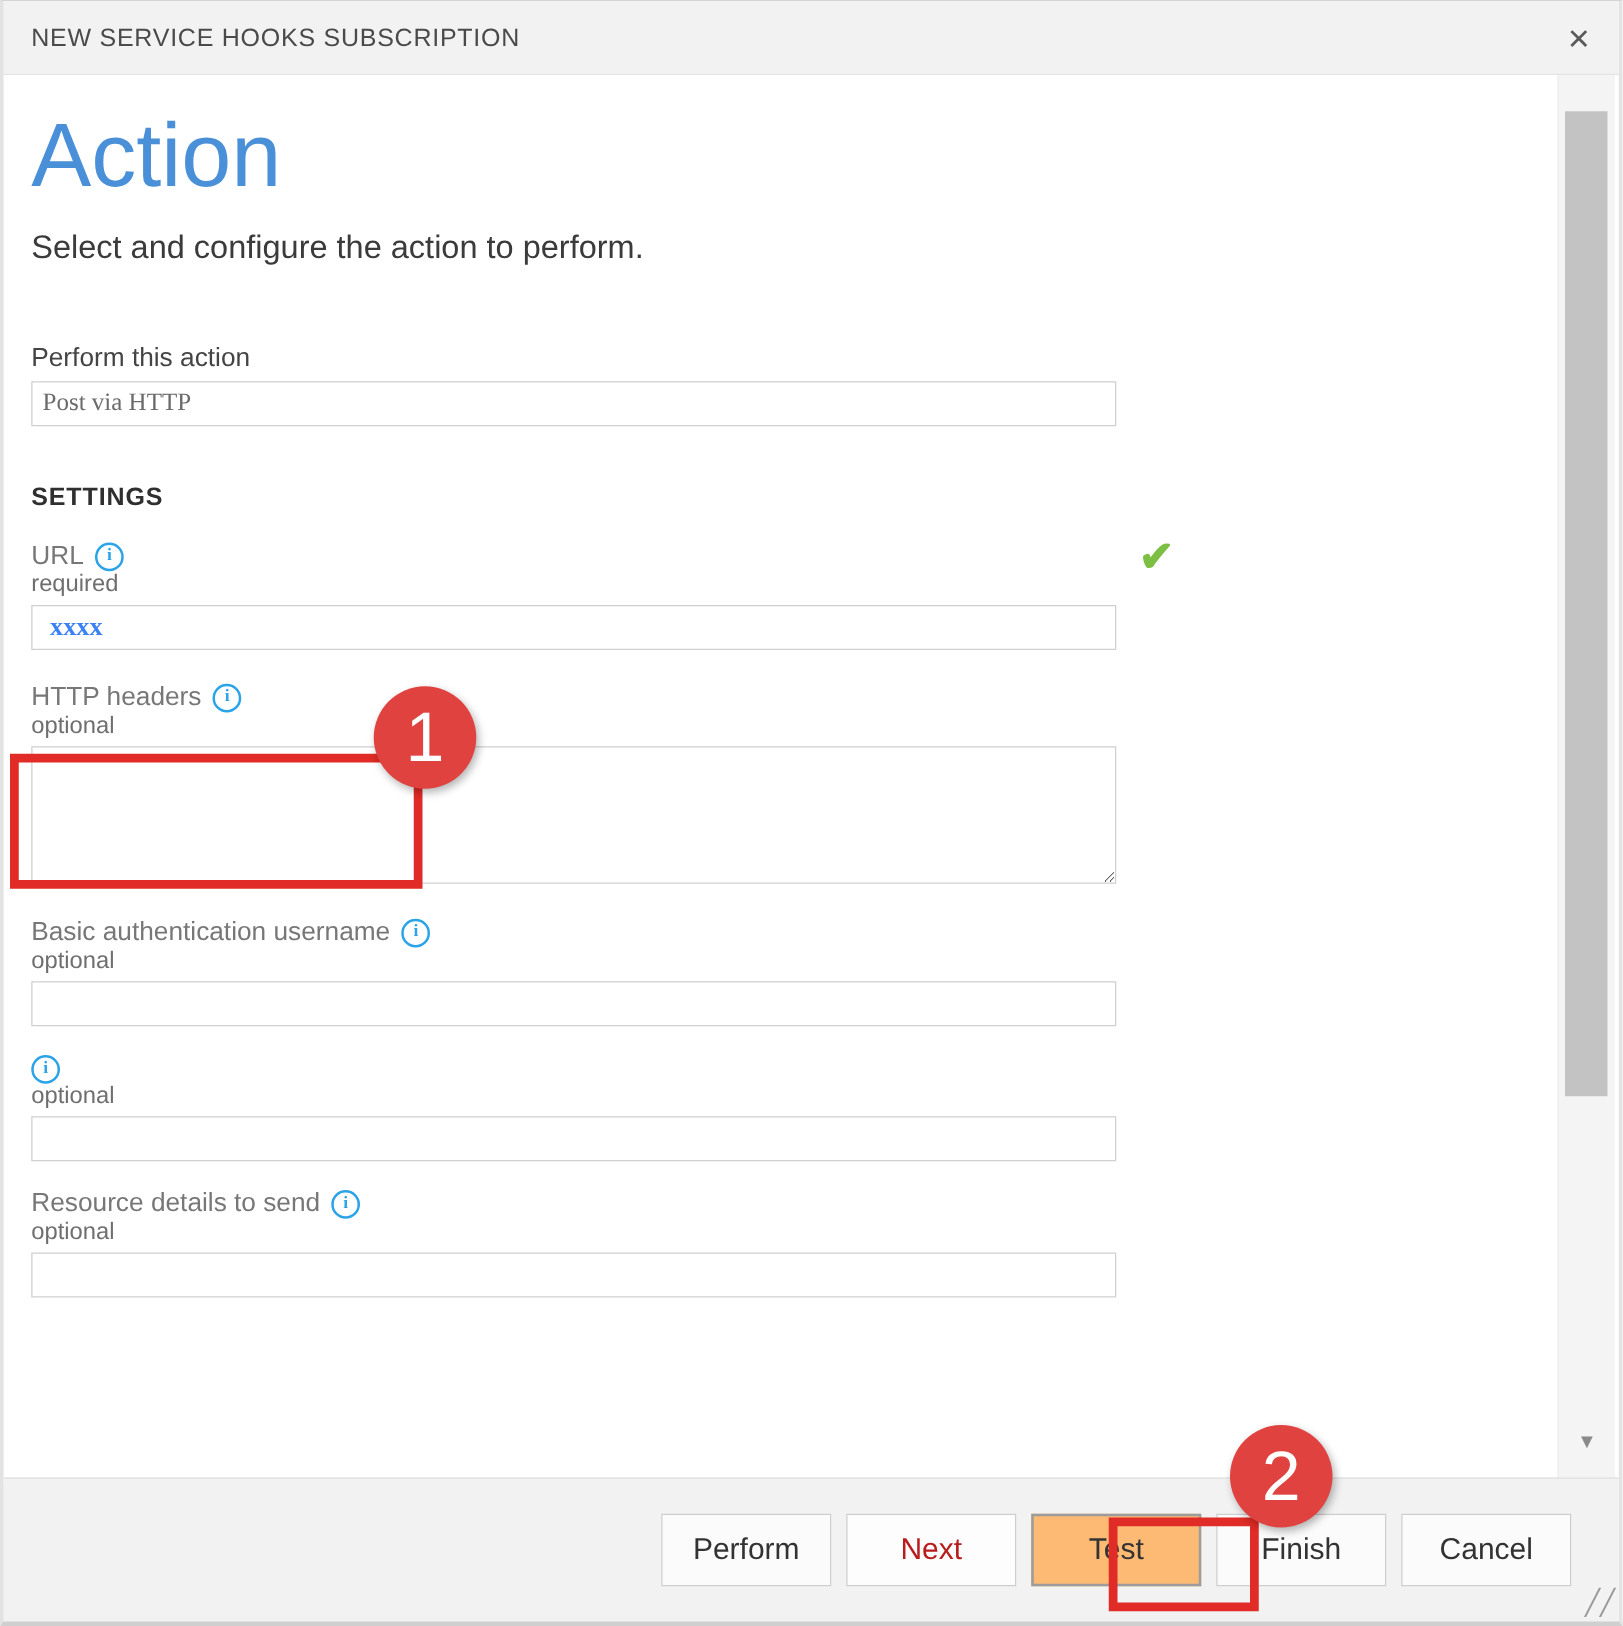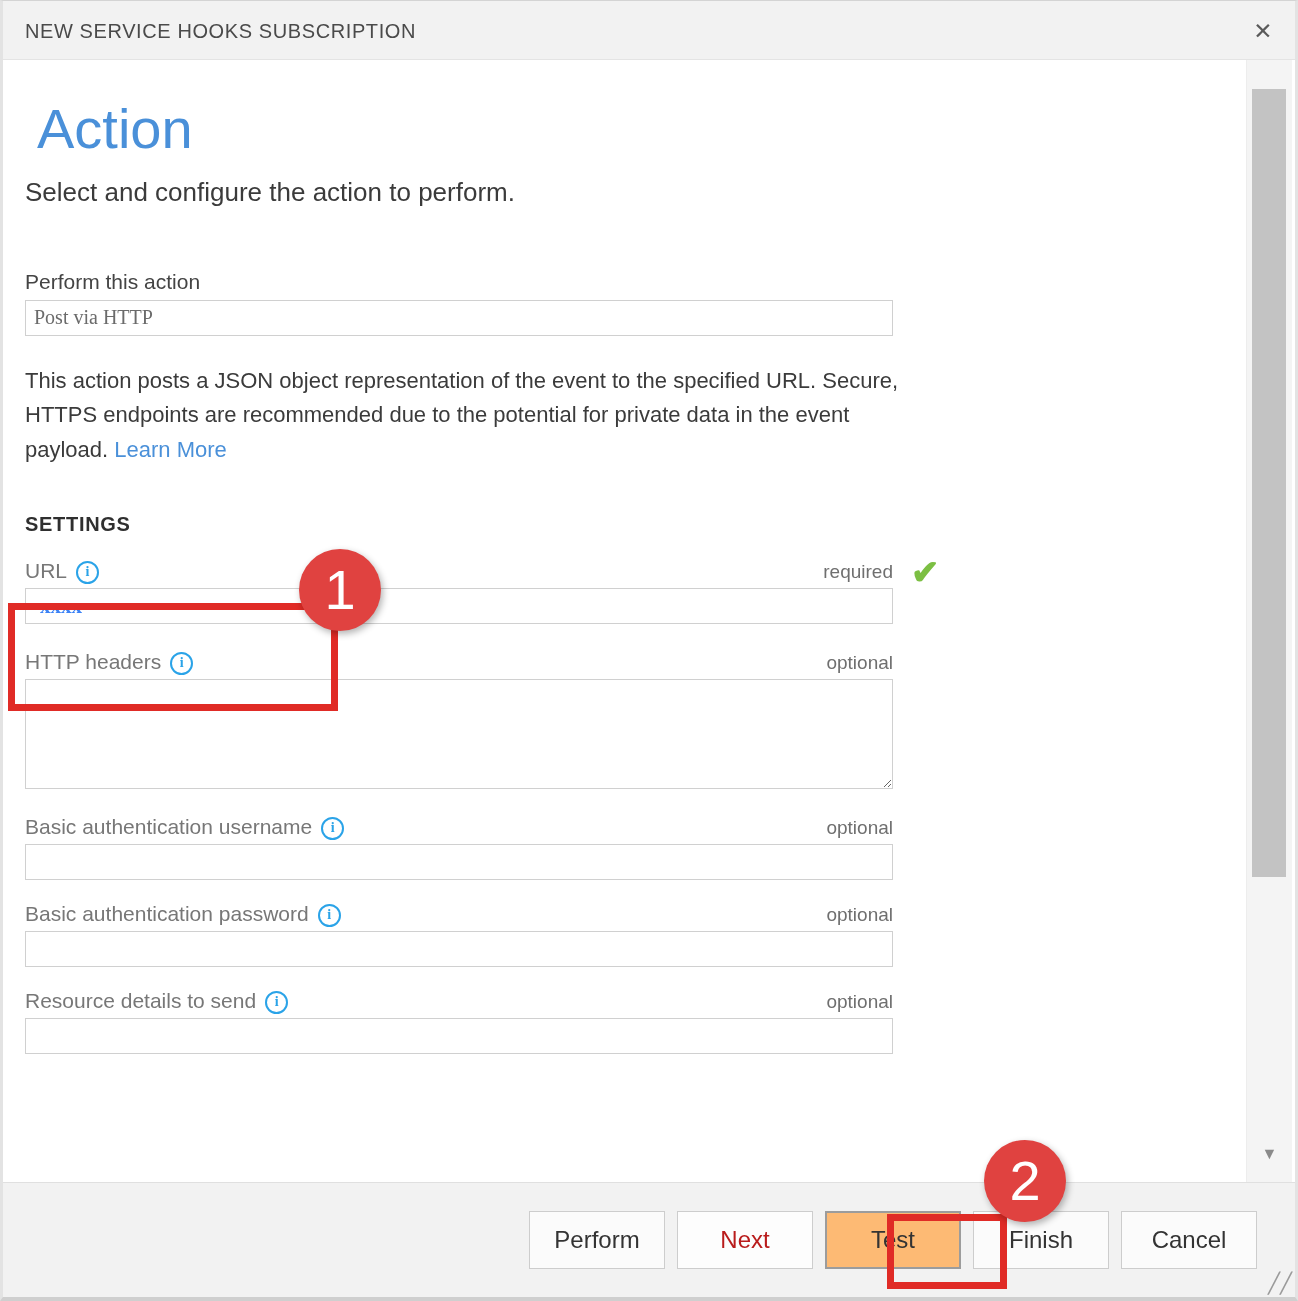--- a/index.html
+++ b/index.html
@@ -68,22 +68,22 @@
     width: 1246px;
     height: 1126px;
     overflow: hidden;
     background: #fff;
   }
   .content-inner {
     padding: 28px 0 0 22px;
   }
 
   h1.page-title {
-    margin: 12px;
-    font-size: 56px;
+    margin: 0;
+    font-size: 72px;
     font-weight: 300;
     color: #4a90d9;
     line-height: 1.05;
     letter-spacing: 0px;
   }
   .subtitle {
     margin-top: 18px;
     font-size: 26px;
     color: #3b3b3b;
     font-weight: 400;
@@ -142,24 +142,25 @@
     color: #2f2f2f;
     letter-spacing: 0.7px;
   }
 
   .row {
     position: relative;
     width: 868px;
   }
   .row-head {
     display: flex;
-    align-items: flex-end;
+    align-items: flex-start;
     justify-content: space-between;
     width: 868px;
     margin-bottom: 5px;
+    flex-direction: column;
   }
   .row-head .left {
     display: flex;
     align-items: center;
     gap: 9px;
   }
   .req-tag {
     font-size: 19px;
     color: #6f6f6f;
   }
@@ -326,23 +327,20 @@
     <div class="content-inner">
 
       <h1 class="page-title">Action</h1>
       <div class="subtitle">Select and configure the action to perform.</div>
 
       <div style="margin-top:62px;">
         <div class="field-label">Perform this action</div>
         <input class="text-input readonlyish" type="text" value="Post via HTTP" style="">
       </div>
 
-      <div class="desc">
-        <span>This action posts a JSON object representation of the event to the specified URL. Secure, HTTPS endpoints are recommended due to the potential for private data in the event payload. </span><a class="link">Learn More</a>
-      </div>
 
       <div class="settings-head">SETTINGS</div>
 
       <div class="row" style="margin-top:23px;">
         <div class="row-head">
           <div class="left">
             <span class="field-label-muted">URL</span>
             <span class="info-icon">i</span>
           </div>
           <span class="req-tag">required</span>
@@ -369,21 +367,20 @@
             <span class="info-icon">i</span>
           </div>
           <span class="req-tag">optional</span>
         </div>
         <input class="text-input" type="text" style="">
       </div>
 
       <div class="row" style="margin-top:22px;">
         <div class="row-head">
           <div class="left">
-            <span class="field-label-muted">Basic authentication password</span>
             <span class="info-icon">i</span>
           </div>
           <span class="req-tag">optional</span>
         </div>
         <input class="text-input" type="password" style="">
       </div>
 
       <div class="row" style="margin-top:22px;">
         <div class="row-head">
           <div class="left">

